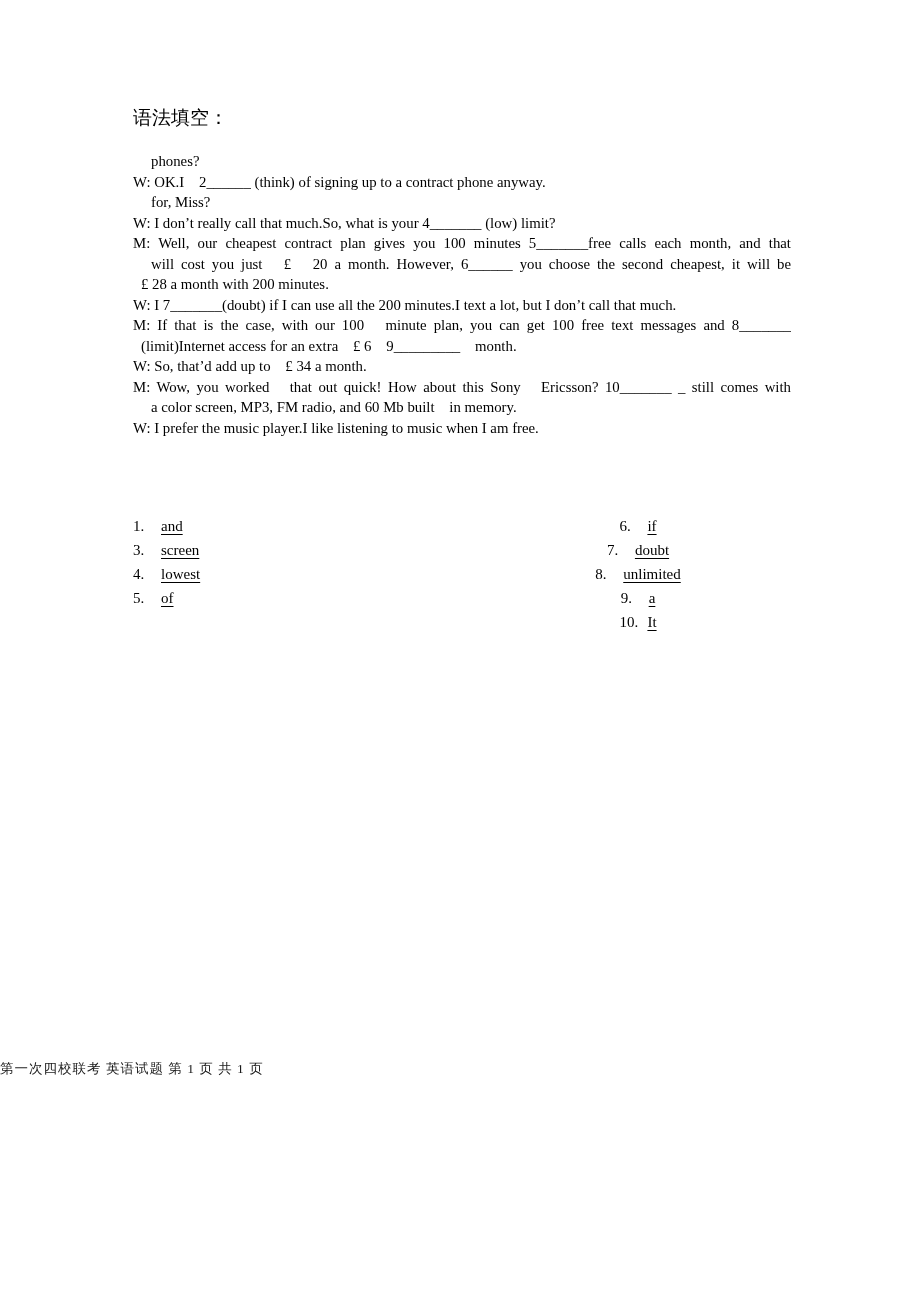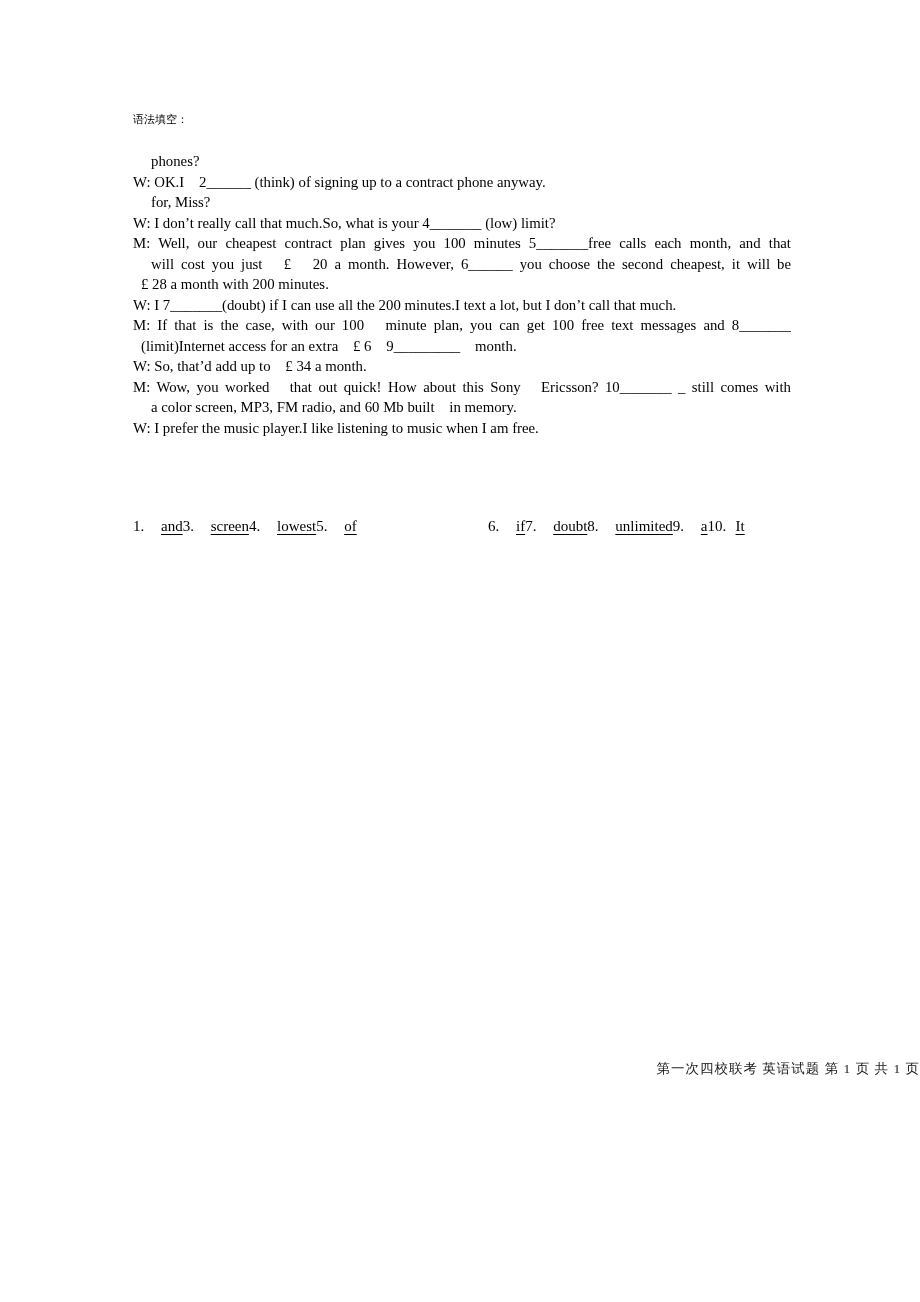--- a/index.html
+++ b/index.html
@@ -9,22 +9,23 @@
     height: 1302px;
     background: #ffffff;
     font-family: "Liberation Serif", serif;
     color: #000000;
     overflow: hidden;
   }
   .section-title {
     position: absolute;
     left: 133px;
     top: 108px;
-    font-size: 11px;
+    font-size: 19px;
     line-height: 22px;
+    font-family: Liberation Mono, monospace;
   }
   .dialogue {
     position: absolute;
     left: 133px;
     top: 151px;
     width: 658px;
   }
   .dline {
     font-size: 14.8px;
     line-height: 20.5px;
@@ -36,42 +37,42 @@
     text-align: justify;
     text-align-last: justify;
   }
   .answers {
     position: absolute;
     left: 133px;
     top: 514px;
     width: 658px;
     display: flex;
   }
-  .ans-col { display: flex; flex-direction: row; }
+  .ans-col { display: flex; flex-direction: column; }
   .ans-col.left  { width: 355px; }
   .ans-col.right { width: 300px; align-items: center; }
   .ans-row {
     font-size: 15px;
     line-height: 24px;
     height: 24px;
   }
   .ans-num {
     display: inline-block;
     width: 28px;
   }
   .ans-word {
     text-decoration: underline;
     text-underline-offset: 3px;
   }
   .footer {
     position: absolute;
     left: 0;
     top: 1060px;
     width: 920px;
-    text-align: right;
+    text-align: left;
     font-size: 13.5px;
     color: #1a1a1a;
     letter-spacing: 1px;
   }
 </style>
 </head>
 <body>
 
 <div class="page">
   <div class="section-title">语法填空：</div>

